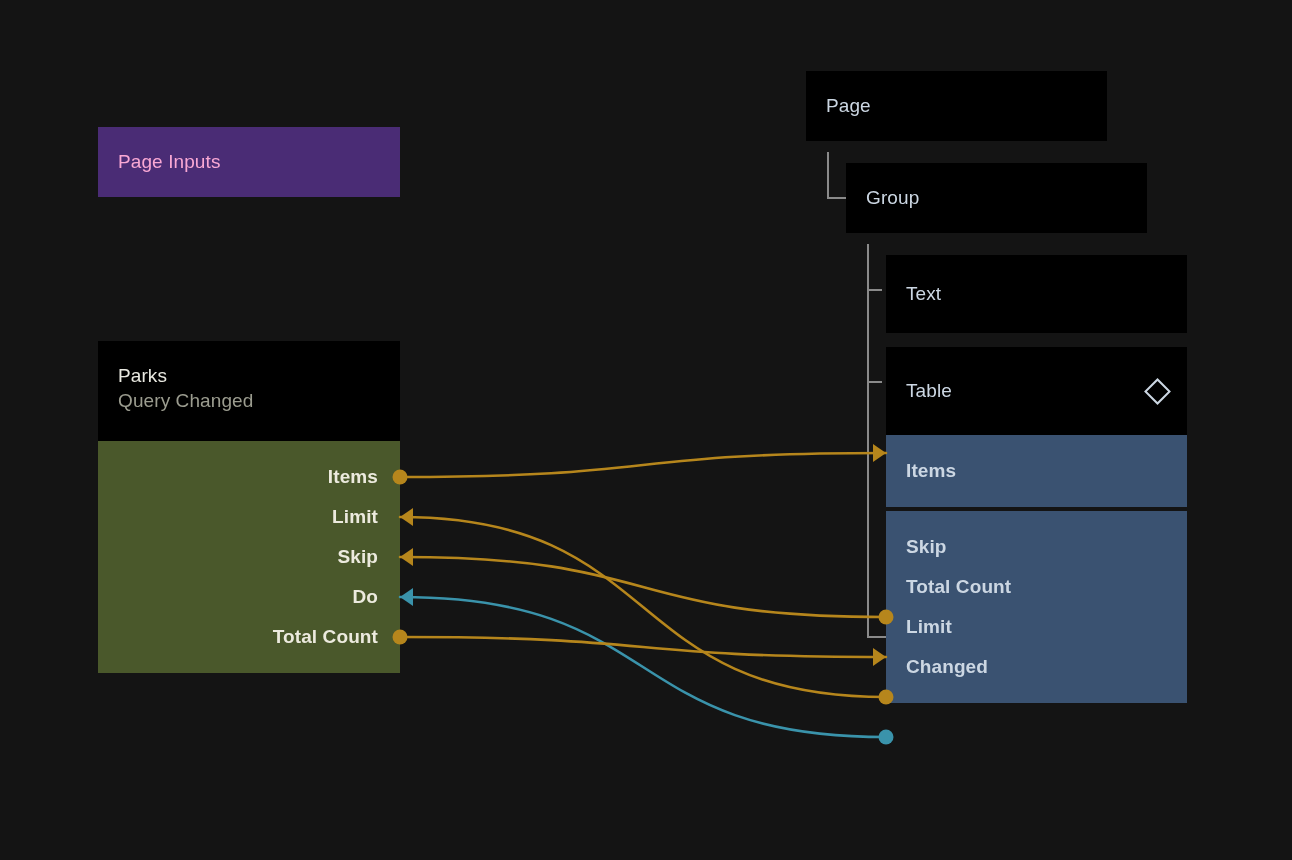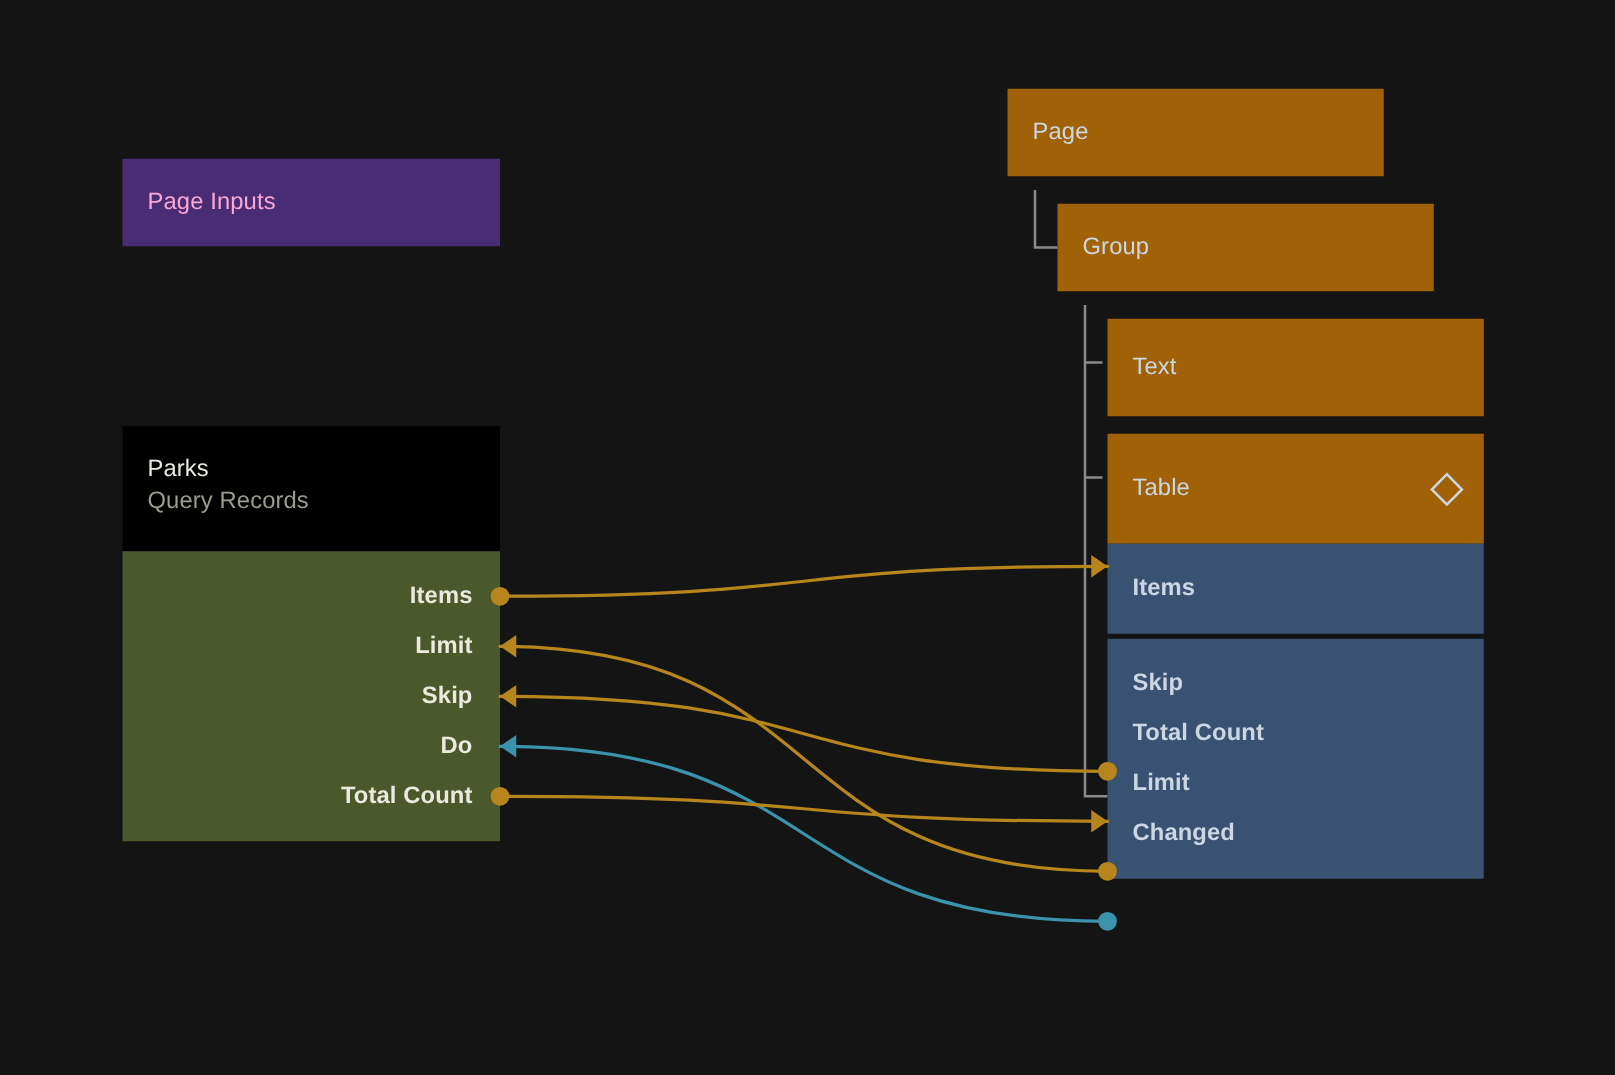--- a/index.html
+++ b/index.html
@@ -57,21 +57,21 @@
   .node-green .node-header {
     background: #000000;
     align-items: flex-start;
     padding-top: 22px;
   }
   .node-green .node-title { color: #e9e9e1; }
   .node-green .node-subtitle { color: #9b9c8f; }
   .node-green .node-body { background: #4a582b; }
 
   
-  .node-blue .node-header { background: #a16207; }
+  .node-blue .node-header { background: #000000; }
   .node-blue .node-title { color: #ccd7e3; }
   .node-blue .node-body { background: #3a5271; }
 
   .node-body {
     position: relative;
     box-sizing: border-box;
   }
 
   
   .port-row {
@@ -142,21 +142,21 @@
   <div class="node node-purple" style="left:98px; top:127px; width:302px; height:70px;">
     <div class="node-header">
       <span class="node-title">Page Inputs</span>
     </div>
   </div>
 
   <div class="node node-green" style="left:98px; top:341px; width:302px;">
     <div class="node-header" style="height:100px;">
       <div class="hdr-stack">
         <span class="node-title">Parks</span>
-        <span class="node-subtitle">Query Records</span>
+        <span class="node-subtitle">Query Changed</span>
       </div>
     </div>
     <div class="node-body" style="height:232px;">
       <div class="port-row right-aligned" style="top:16px;">
         <span class="port-label">Items</span>
       </div>
       <div class="port-row right-aligned" style="top:56px;">
         <span class="port-label">Limit</span>
       </div>
       <div class="port-row right-aligned" style="top:96px;">

